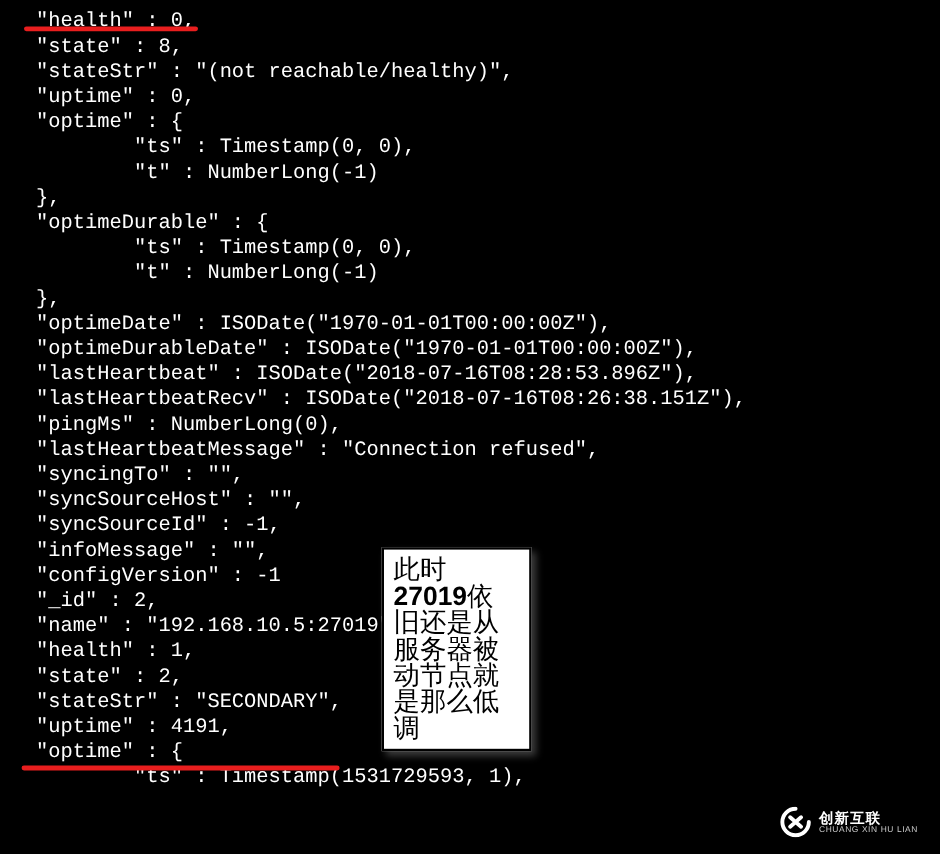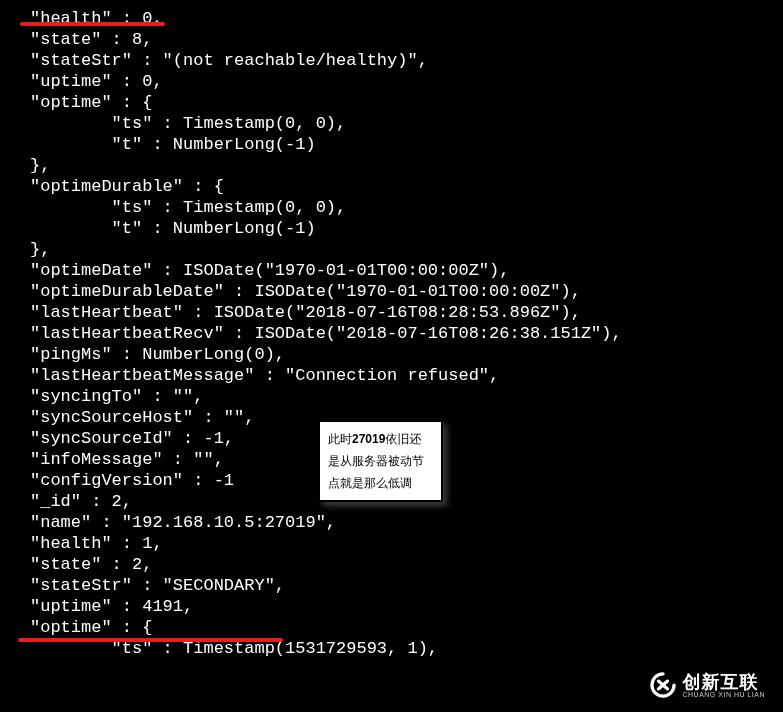--- a/index.html
+++ b/index.html
@@ -32,29 +32,29 @@
       position: absolute;
       top: 638px;
       left: 18px;
       width: 265px;
       height: 4px;
       background: #e81e1e;
       border-radius: 2px;
     }
     .annotation-box {
       position: absolute;
-      top: 420px;
+      top: 456px;
       left: 318px;
       width: 125px;
       background: #fff;
       color: #000;
       border: 2px solid #000;
       padding: 6px 8px;
       font-family: 'Microsoft YaHei', 'SimSun', sans-serif;
-      font-size: 12px;
+      font-size: 22px;
       line-height: 22px;
       box-shadow: 4px 4px 6px rgba(100,100,100,0.6);
     }
     .annotation-box b { font-weight: bold; }
     .logo {
       position: absolute;
       bottom: 14px;
       right: 18px;
       display: flex;
       align-items: center;
@@ -62,21 +62,21 @@
       color: #fff;
       font-family: 'Microsoft YaHei', sans-serif;
     }
     .logo-icon {
       width: 26px;
       height: 26px;
       position: relative;
     }
     .logo-icon svg { width: 100%; height: 100%; }
     .logo-text { display: flex; flex-direction: column; line-height: 1; }
-    .logo-cn { font-size: 18px; font-weight: bold; letter-spacing: 1px; }
+    .logo-cn { font-size: 12px; font-weight: bold; letter-spacing: 1px; }
     .logo-en { font-size: 7px; letter-spacing: 0.5px; color: #ccc; }
   </style>
 </head>
 <body>
 
 <div class="code-line">"health" : 0,</div>
 <div class="code-line">"state" : 8,</div>
 <div class="code-line">"stateStr" : "(not reachable/healthy)",</div>
 <div class="code-line">"uptime" : 0,</div>
 <div class="code-line">"optime" : {</div>

